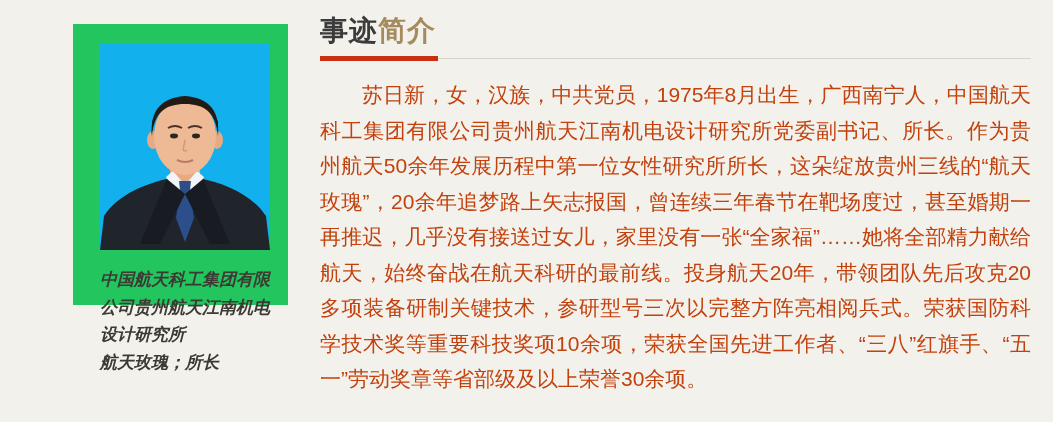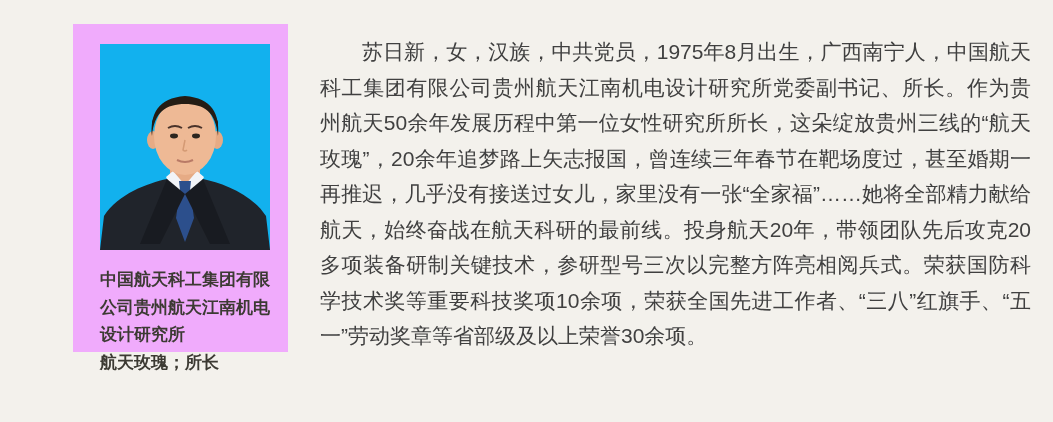--- a/index.html
+++ b/index.html
@@ -5,22 +5,23 @@
   html,body { margin:0; padding:0; }
   .page {
     position:relative; width:1053px; height:422px;
     background:#f3f1ec;
     font-family:"Liberation Sans", sans-serif;
     overflow:hidden;
   }
   
   .profile-card {
     position:absolute; left:73px; top:24px;
-    width:215px; height:328px;
-    background:#f0abfc;
+    width:215px; height:281px;
+    background:#22c55e;
+    font-style:italic;
   }
   .photo-frame {
     position:absolute; left:27px; top:20px;
     width:170px; height:206px; overflow:hidden;
   }
   .photo-frame svg { display:block; }
   .caption { position:absolute; left:27px; top:242px; width:176px; }
   .caption p {
     margin:0; font-size:17px; font-weight:bold;
     line-height:27.5px; color:#3c3a33;
@@ -37,21 +38,21 @@
     margin:0; font-size:28px; line-height:30px;
     font-weight:bold; letter-spacing:1px; color:#3b3b3b;
   }
   .bio-title .t-gold { color:#a58a5c; }
   .red-bar {
     position:absolute; left:0; bottom:-3px;
     width:118px; height:5px; background:#c93012;
   }
   .bio-text {
     margin:18px 0 16px;
-    font-size:21px; line-height:35.5px; color:#404040;
+    font-size:21px; line-height:35.5px; color:#c2410c;
     text-align:justify; text-indent:2em;
     word-break:break-all;
   }
 </style>
 </head>
 <body>
 
 <div class="page">
 
   <aside class="profile-card">
@@ -91,16 +92,20 @@
         <path d="M77,116 Q85,120 93,116" stroke="#b97a66" stroke-width="2" fill="none"></path>
       </svg>
     </div>
     <div class="caption">
       <p>中国航天科工集团有限公司贵州航天江南机电设计研究所</p>
       <p>航天玫瑰；所长</p>
     </div>
   </aside>
 
   <main class="bio">
+    <header class="bio-header">
+      <h2 class="bio-title"><span class="t-dark">事迹</span><span class="t-gold">简介</span></h2>
+      <span class="red-bar"></span>
+    </header>
     <p class="bio-text">苏日新，女，汉族，中共党员，1975年8月出生，广西南宁人，中国航天科工集团有限公司贵州航天江南机电设计研究所党委副书记、所长。作为贵州航天50余年发展历程中第一位女性研究所所长，这朵绽放贵州三线的“航天玫瑰”，20余年追梦路上矢志报国，曾连续三年春节在靶场度过，甚至婚期一再推迟，几乎没有接送过女儿，家里没有一张“全家福”……她将全部精力献给航天，始终奋战在航天科研的最前线。投身航天20年，带领团队先后攻克20多项装备研制关键技术，参研型号三次以完整方阵亮相阅兵式。荣获国防科学技术奖等重要科技奖项10余项，荣获全国先进工作者、“三八”红旗手、“五一”劳动奖章等省部级及以上荣誉30余项。</p>
   </main>
 
 </div>
 
 </body></html>

